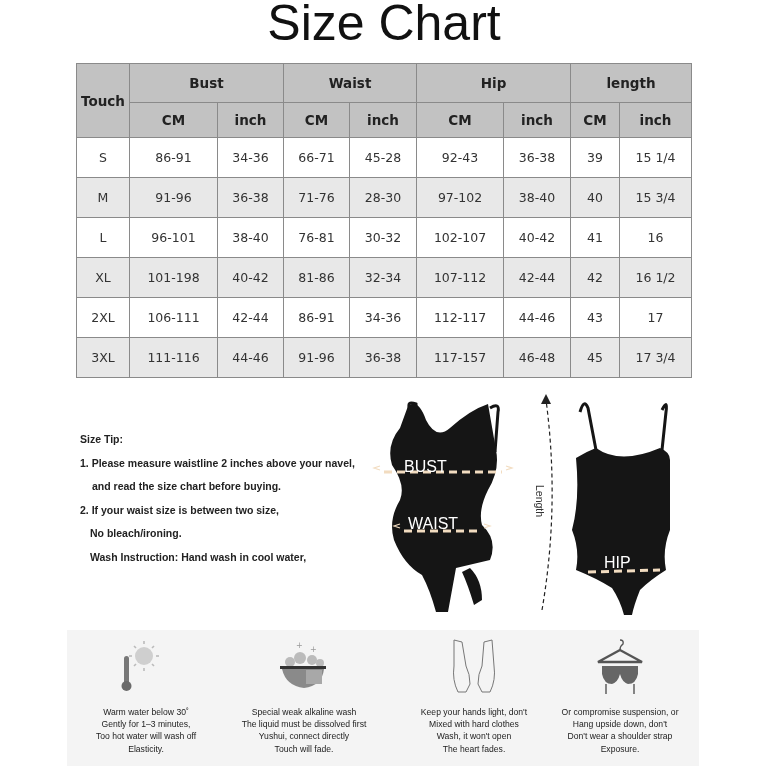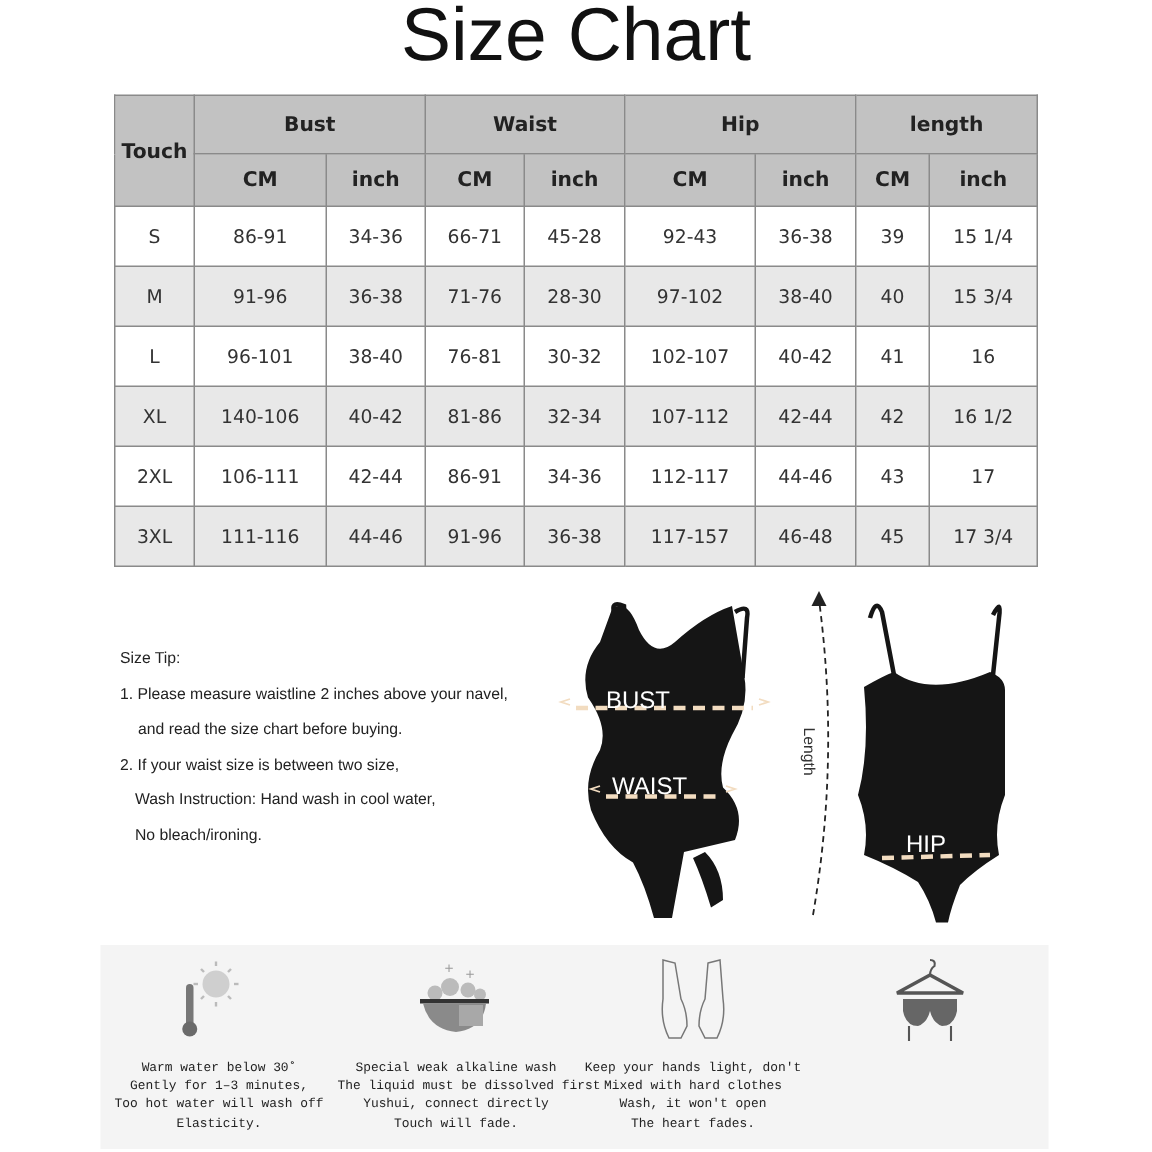--- a/index.html
+++ b/index.html
@@ -3,28 +3,28 @@
 <meta charset="utf-8">
 <style>
   html,body{margin:0;padding:0;background:#fff;}
   body{width:768px;height:768px;position:relative;overflow:hidden;font-family:"DejaVu Sans","Liberation Sans",sans-serif;color:#222;}
   .title{position:absolute;left:0;top:-6px;width:768px;text-align:center;font-family:"Liberation Sans",sans-serif;font-size:50px;font-weight:400;color:#111;letter-spacing:0px;}
   table.sc{position:absolute;left:76px;top:63px;width:615px;height:315px;border-collapse:collapse;table-layout:fixed;}
   table.sc td, table.sc th{border:1px solid #8a8a8a;text-align:center;vertical-align:middle;padding:0;font-size:12.5px;color:#333;}
   table.sc th{background:#c2c2c2;font-weight:700;font-size:13.5px;color:#222;}
   table.sc tr.alt td{background:#e8e8e8;}
   table.sc tr.w td{background:#fff;}
-  .tips{position:absolute;left:80px;top:428px;font-size:10.5px;color:#222;line-height:23.5px;font-family:"Liberation Sans",sans-serif;}
+  .tips{position:absolute;left:80px;top:428px;font-size:10.5px;color:#222;line-height:23.5px;font-family:"Liberation Sans",sans-serif;font-weight:bold;}
   .tips div{white-space:nowrap;}
   .fig{position:absolute;left:370px;top:390px;width:300px;height:230px;}
   .care{position:absolute;left:67px;top:630px;width:632px;height:136px;background:#f4f4f4;}
   .care .col{position:absolute;top:0;width:158px;height:136px;text-align:center;}
   .care .ic{position:absolute;left:50%;top:6px;transform:translateX(-50%);width:60px;height:60px;}
   .care .txt{position:absolute;top:76px;left:0;width:158px;font-size:8.6px;line-height:12.2px;color:#222;font-family:"Liberation Sans",sans-serif;}
-  .care .txt div{white-space:nowrap;font-family:Liberation Mono, monospace;}
+  .care .txt div{white-space:nowrap;}
 </style>
 </head>
 <body>
 
 <div class="title">Size Chart</div>
 
 <table class="sc">
   <colgroup>
     <col style="width:53px">
       <col style="width:88px">
@@ -82,21 +82,21 @@
         <td>38-40</td>
         <td>76-81</td>
         <td>30-32</td>
         <td>102-107</td>
         <td>40-42</td>
         <td>41</td>
         <td>16</td>
   </tr>
   <tr class="alt">
     <td>XL</td>
-        <td>140-106</td>
+        <td>101-198</td>
         <td>40-42</td>
         <td>81-86</td>
         <td>32-34</td>
         <td>107-112</td>
         <td>42-44</td>
         <td>42</td>
         <td>16 1/2</td>
   </tr>
   <tr class="w">
     <td>2XL</td>
@@ -121,22 +121,22 @@
         <td>17 3/4</td>
   </tr>
 </tbody>
   </table>
 
 <div class="tips">
   <div>Size Tip:</div>
   <div>1. Please measure waistline 2 inches above your navel,</div>
   <div style="padding-left:12px">   and read the size chart before buying.</div>
   <div>2. If your waist size is between two size,</div>
+  <div style="padding-left:10px">   No bleach/ironing.</div>
   <div style="padding-left:10px">   Wash Instruction: Hand wash in cool water,</div>
-  <div style="padding-left:10px">   No bleach/ironing.</div>
 </div>
 
 <div class="fig">
   <svg width="300" height="230" viewBox="0 0 300 230">
 
     <g fill="#151515">
       <path d="M40 20 Q36 10 46 14 L48 62 Z" fill="none" stroke="#151515" stroke-width="3"></path>
       <path d="M120 18 Q130 12 128 22 L125 62" fill="none" stroke="#151515" stroke-width="3"></path>
       <path d="M38 16 Q48 8 56 30 Q66 50 80 38 Q100 20 118 14 L126 60 Q130 80 118 100 Q108 120 112 135 Q128 150 120 170 L86 178 Q82 200 78 222 L66 222 Q60 200 52 185 Q34 175 24 150 Q18 130 30 110 Q36 95 22 75 Q16 55 30 38 Z"></path>
       <path d="M100 178 Q112 190 112 210 L104 215 Q98 195 92 182 Z"></path>
@@ -205,21 +205,21 @@
       <path d="M8 33 L50 33 Q48 50 30 52 Q12 50 8 33 Z" fill="#8a8a8a"></path>
       <rect x="32" y="34" width="16" height="14" fill="#a8a8a8"></rect>
     </svg>
     <div class="txt">
       <div>Special weak alkaline wash</div>
       <div>The liquid must be dissolved first</div>
       <div>Yushui, connect directly</div>
       <div>Touch will fade.</div>
     </div>
   </div>
-  <div class="col" style="left:316px">
+  <div class="col" style="left:328px">
     <svg class="ic" viewBox="0 0 60 60">
       <g fill="none" stroke="#777" stroke-width="1">
         <path d="M10 4 L18 6 L22 30 Q26 38 26 48 L22 56 L14 56 Q8 44 10 30 Z"></path>
         <path d="M40 6 L48 4 L50 30 Q52 44 46 56 L38 56 L34 48 Q34 38 38 30 Z"></path>
       </g>
     </svg>
     <div class="txt">
       <div>Keep your hands light, don't</div>
       <div>Mixed with hard clothes</div>
       <div>Wash, it won't open</div>
@@ -228,14 +228,20 @@
   </div>
   <div class="col" style="left:474px">
     <svg class="ic" viewBox="0 0 60 60">
       <path d="M30 4 Q34 4 33 8 Q30 10 30 14" fill="none" stroke="#555" stroke-width="1.4"></path>
       <path d="M30 14 L8 26 L52 26 Z" fill="none" stroke="#555" stroke-width="2.4"></path>
       <rect x="12" y="30" width="36" height="8" fill="#666"></rect>
       <path d="M12 38 Q14 48 22 48 Q28 46 30 38 Q32 46 38 48 Q46 48 48 38 Z" fill="#666"></path>
       <line x1="16" y1="48" x2="16" y2="58" stroke="#555" stroke-width="1.4"></line>
       <line x1="44" y1="48" x2="44" y2="58" stroke="#555" stroke-width="1.4"></line>
     </svg>
+    <div class="txt">
+      <div>Or compromise suspension, or</div>
+      <div>Hang upside down, don't</div>
+      <div>Don't wear a shoulder strap</div>
+      <div>Exposure.</div>
+    </div>
   </div>
 </div>
 
 </body></html>

